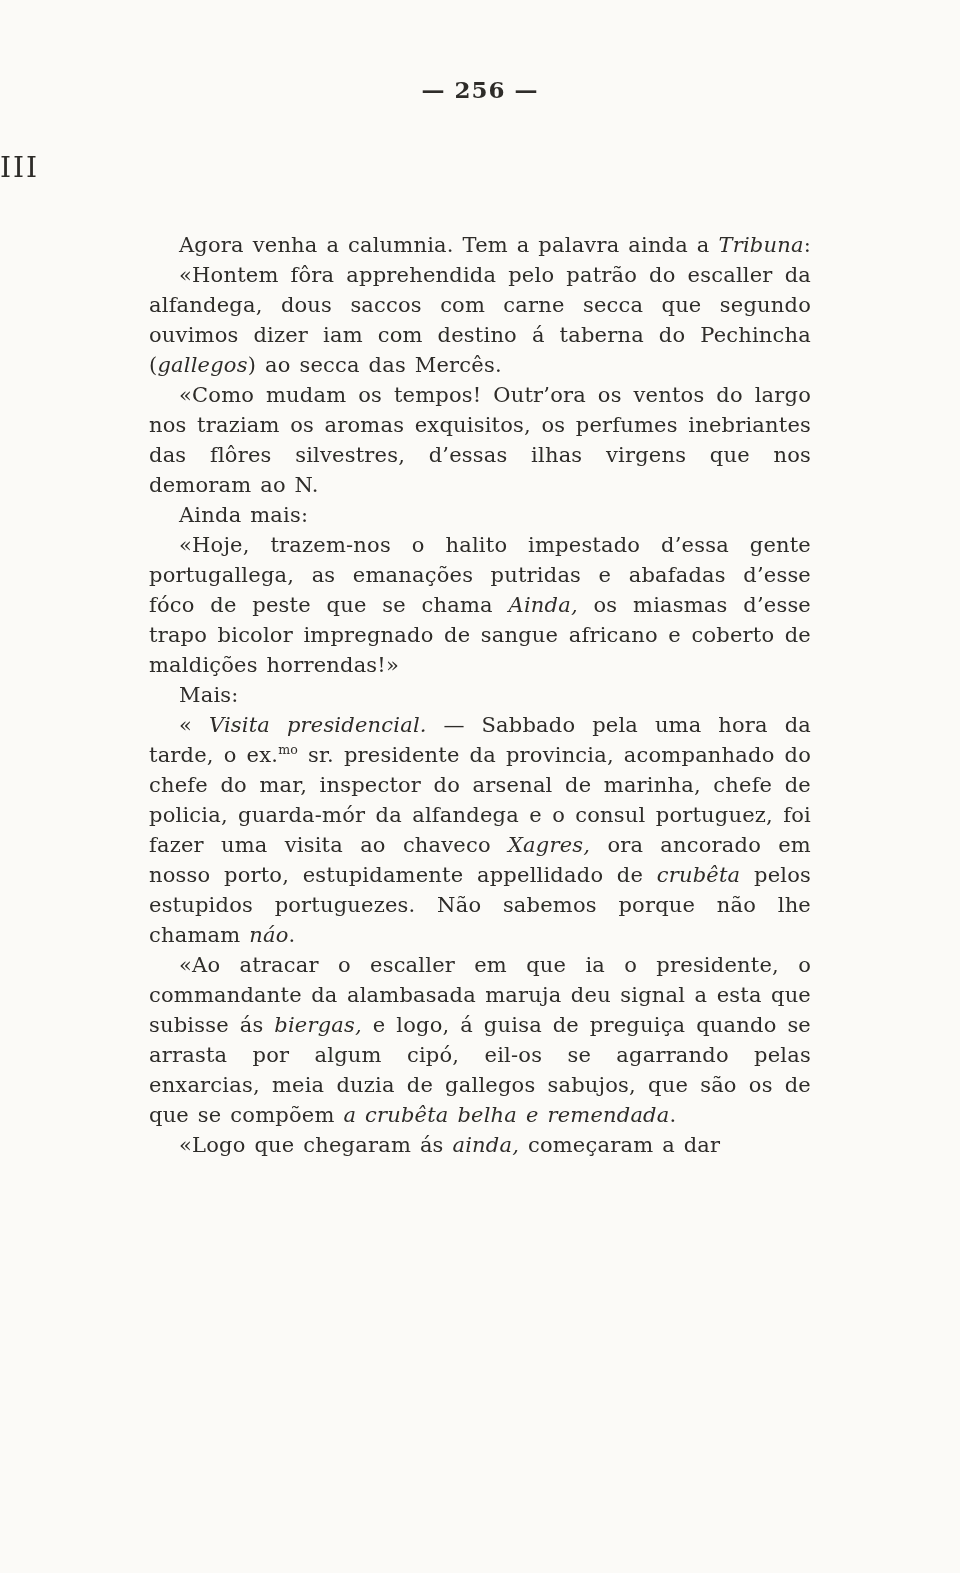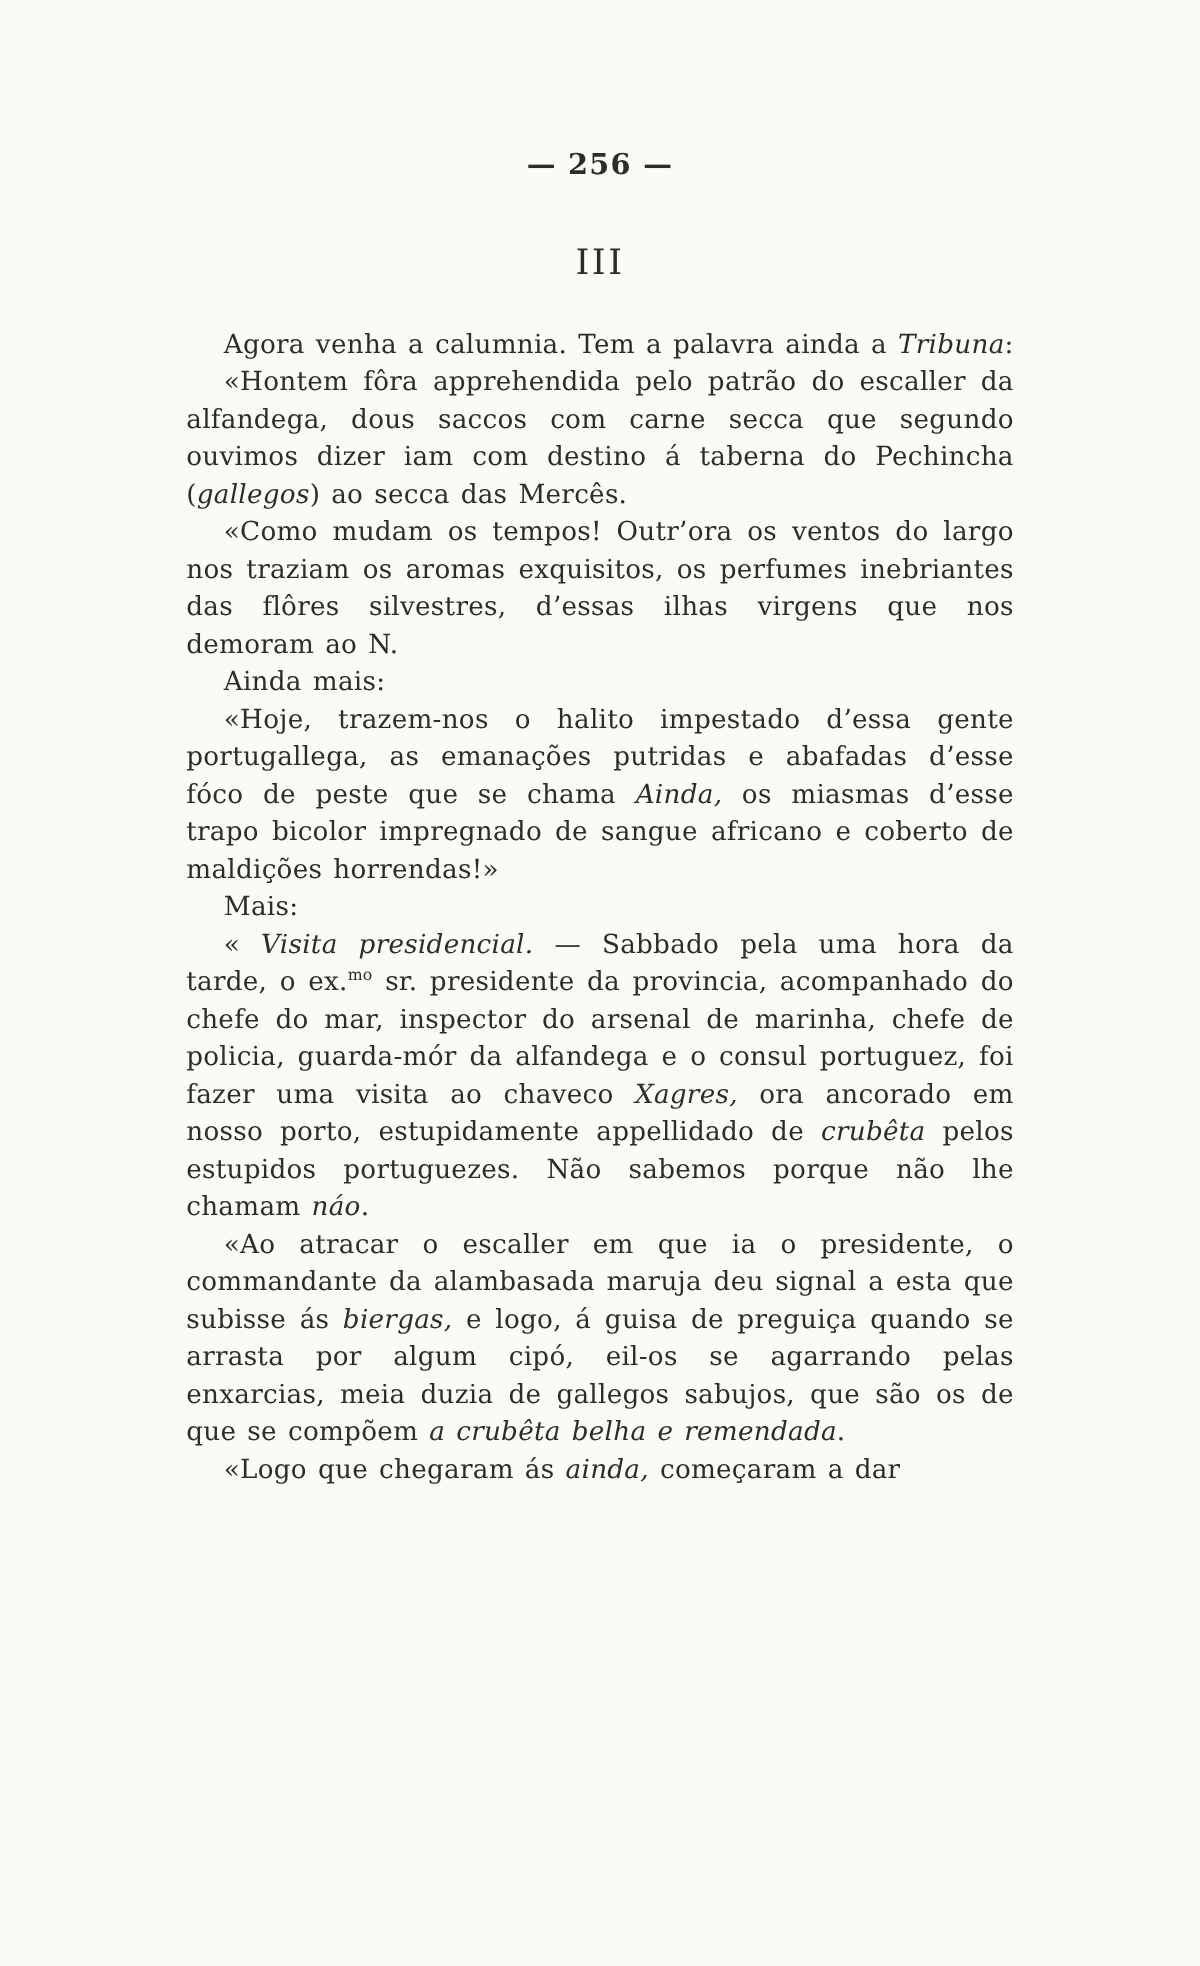--- a/index.html
+++ b/index.html
@@ -15,35 +15,35 @@
     font-family:"DejaVu Serif","Liberation Serif",serif;
     color:var(--ink);
   }
   .page{
     width:960px;
     height:1573px;
     background:var(--paper);
     position:relative;
   }
   .page-number{
-    padding-top:118px;
+    padding-top:76px;
     text-align:center;
     font-size:23px;
     letter-spacing:1px;
     font-weight:bold;
   }
   .section-heading{
     margin-top:48px;
-    text-align:center;
+    text-align:left;
     font-size:28px;
     letter-spacing:2px;
   }
   .text-block{
     width:662px;
-    margin:34px auto 0 auto;
+    margin:46px auto 0 auto;
     font-size:21px;
     line-height:30px;
     text-align:justify;
     word-spacing:2px;
     letter-spacing:0.2px;
   }
   .para{
     text-indent:30px;
     margin:0;
   }

